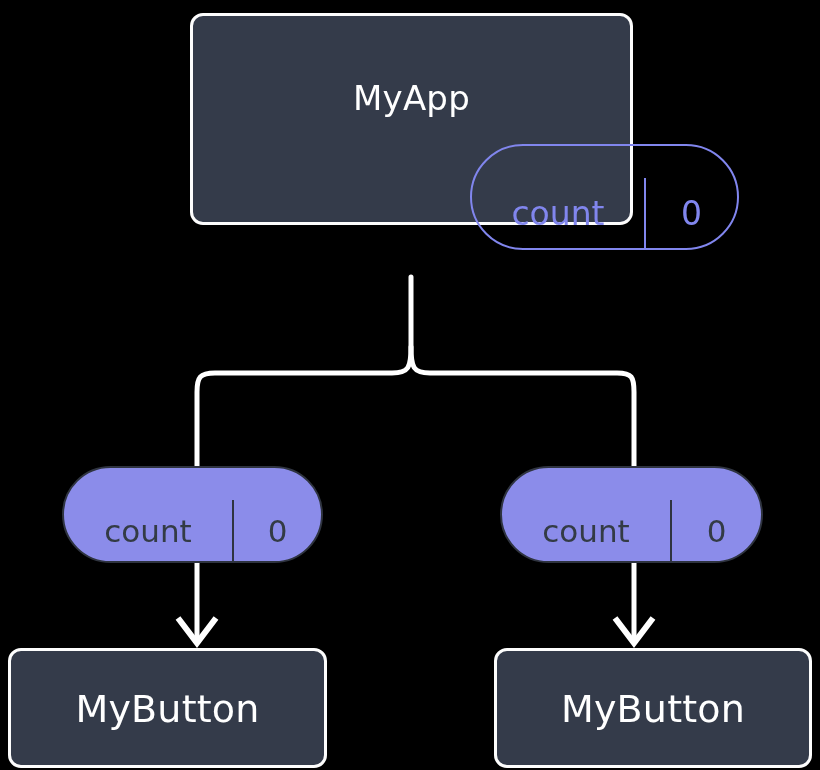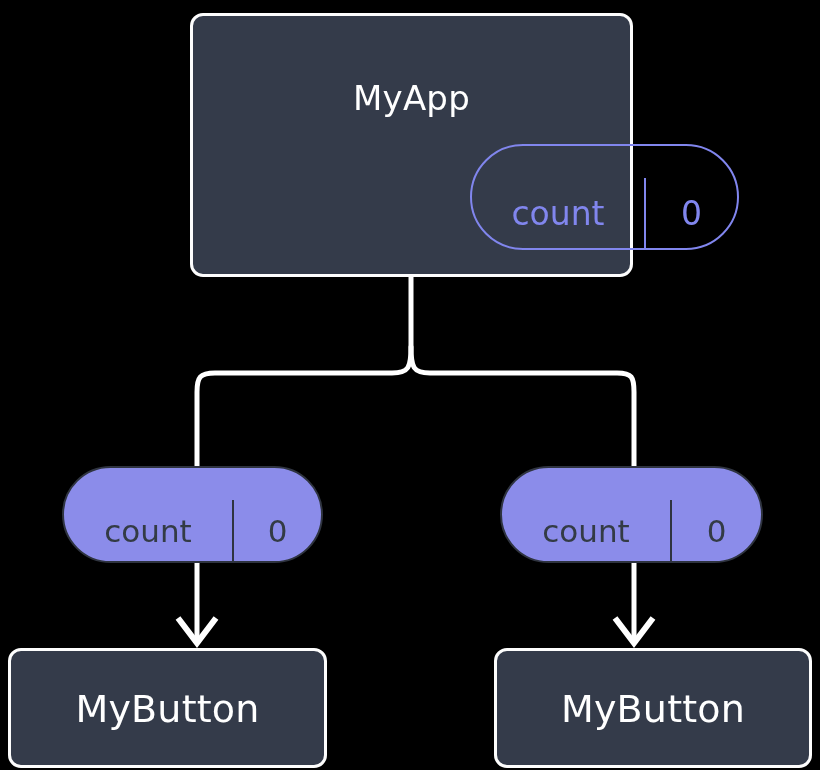--- a/index.html
+++ b/index.html
@@ -44,21 +44,21 @@
     font-size: 34px;
     font-weight: 400;
     letter-spacing: 0.2px;
     white-space: nowrap;
   }
 
   #myapp-box {
     left: 190px;
     top: 13px;
     width: 443px;
-    height: 264px;
+    height: 212px;
     text-decoration: underline;
   }
   #myapp-title {
     top: 62px;
   }
 
   .mybutton-box {
     height: 120px;
     top: 648px;
   }

